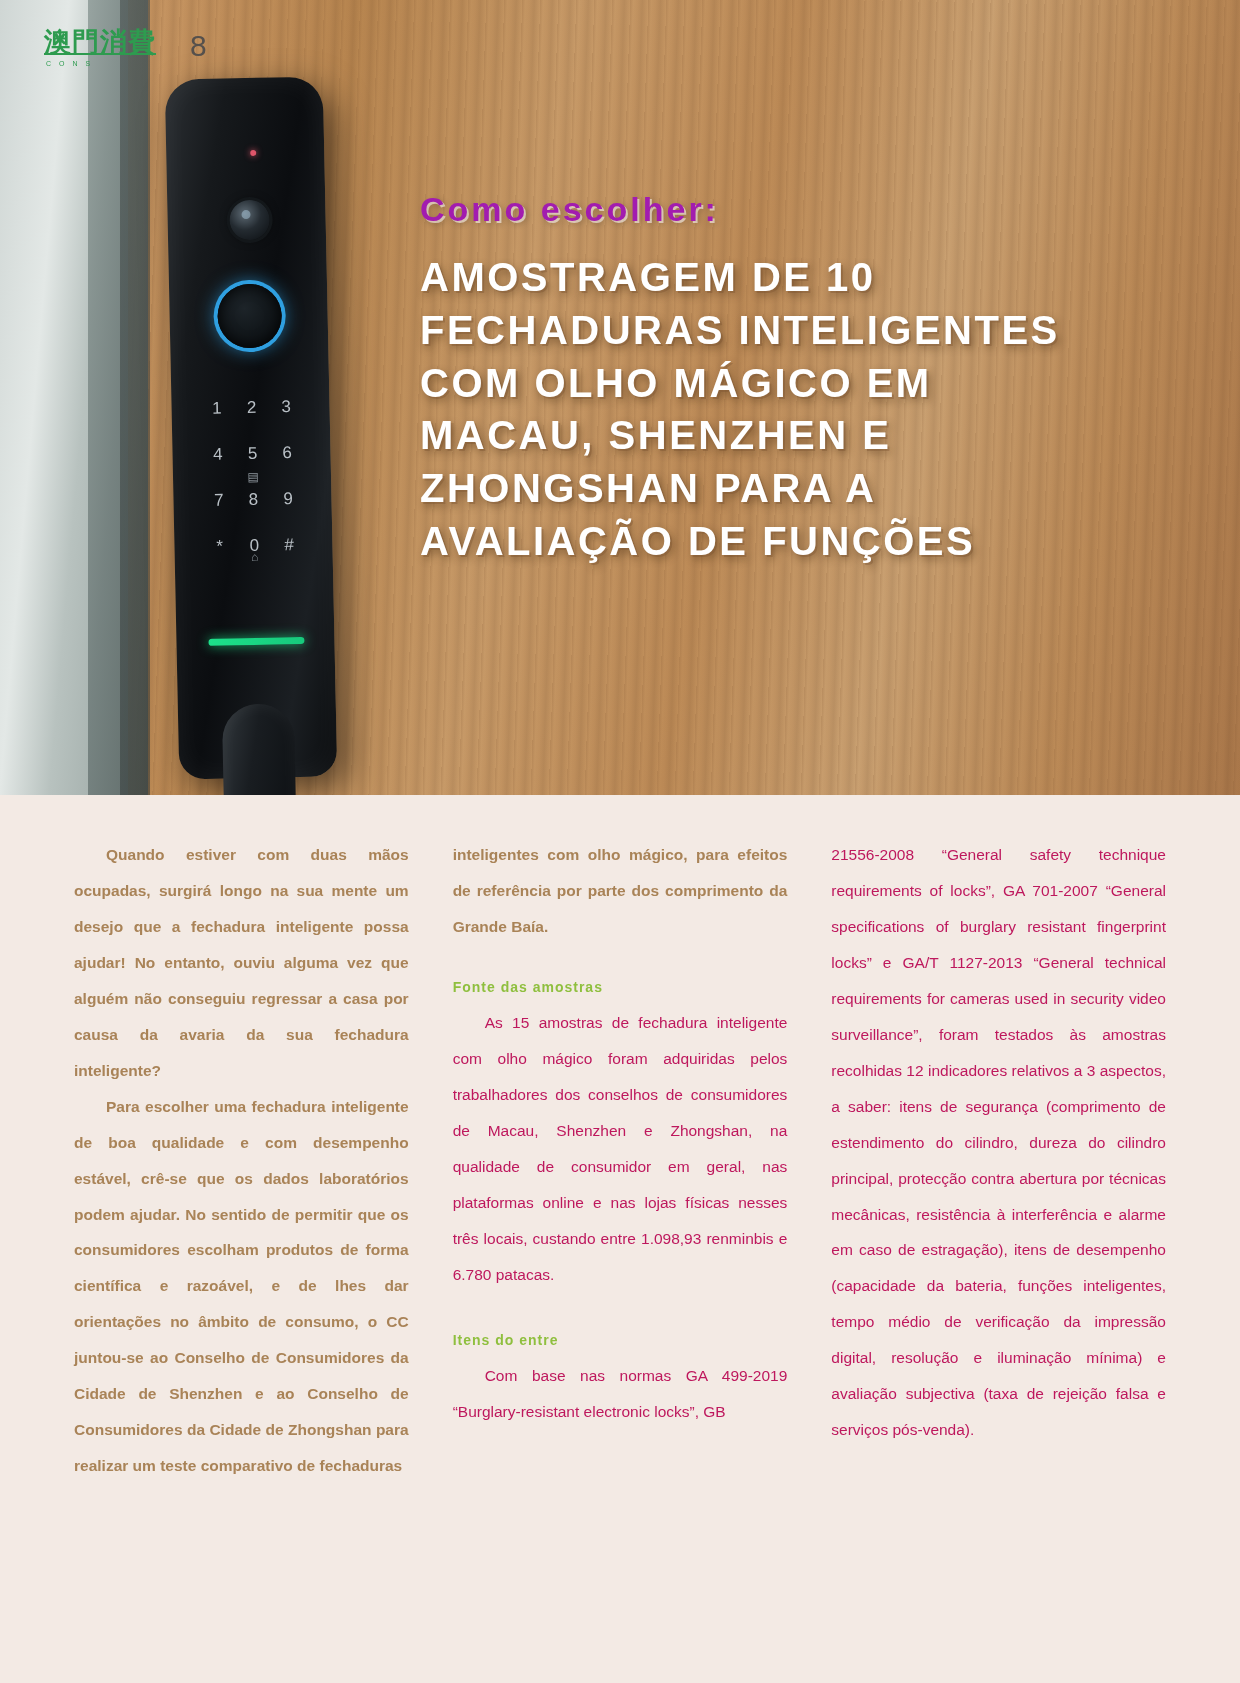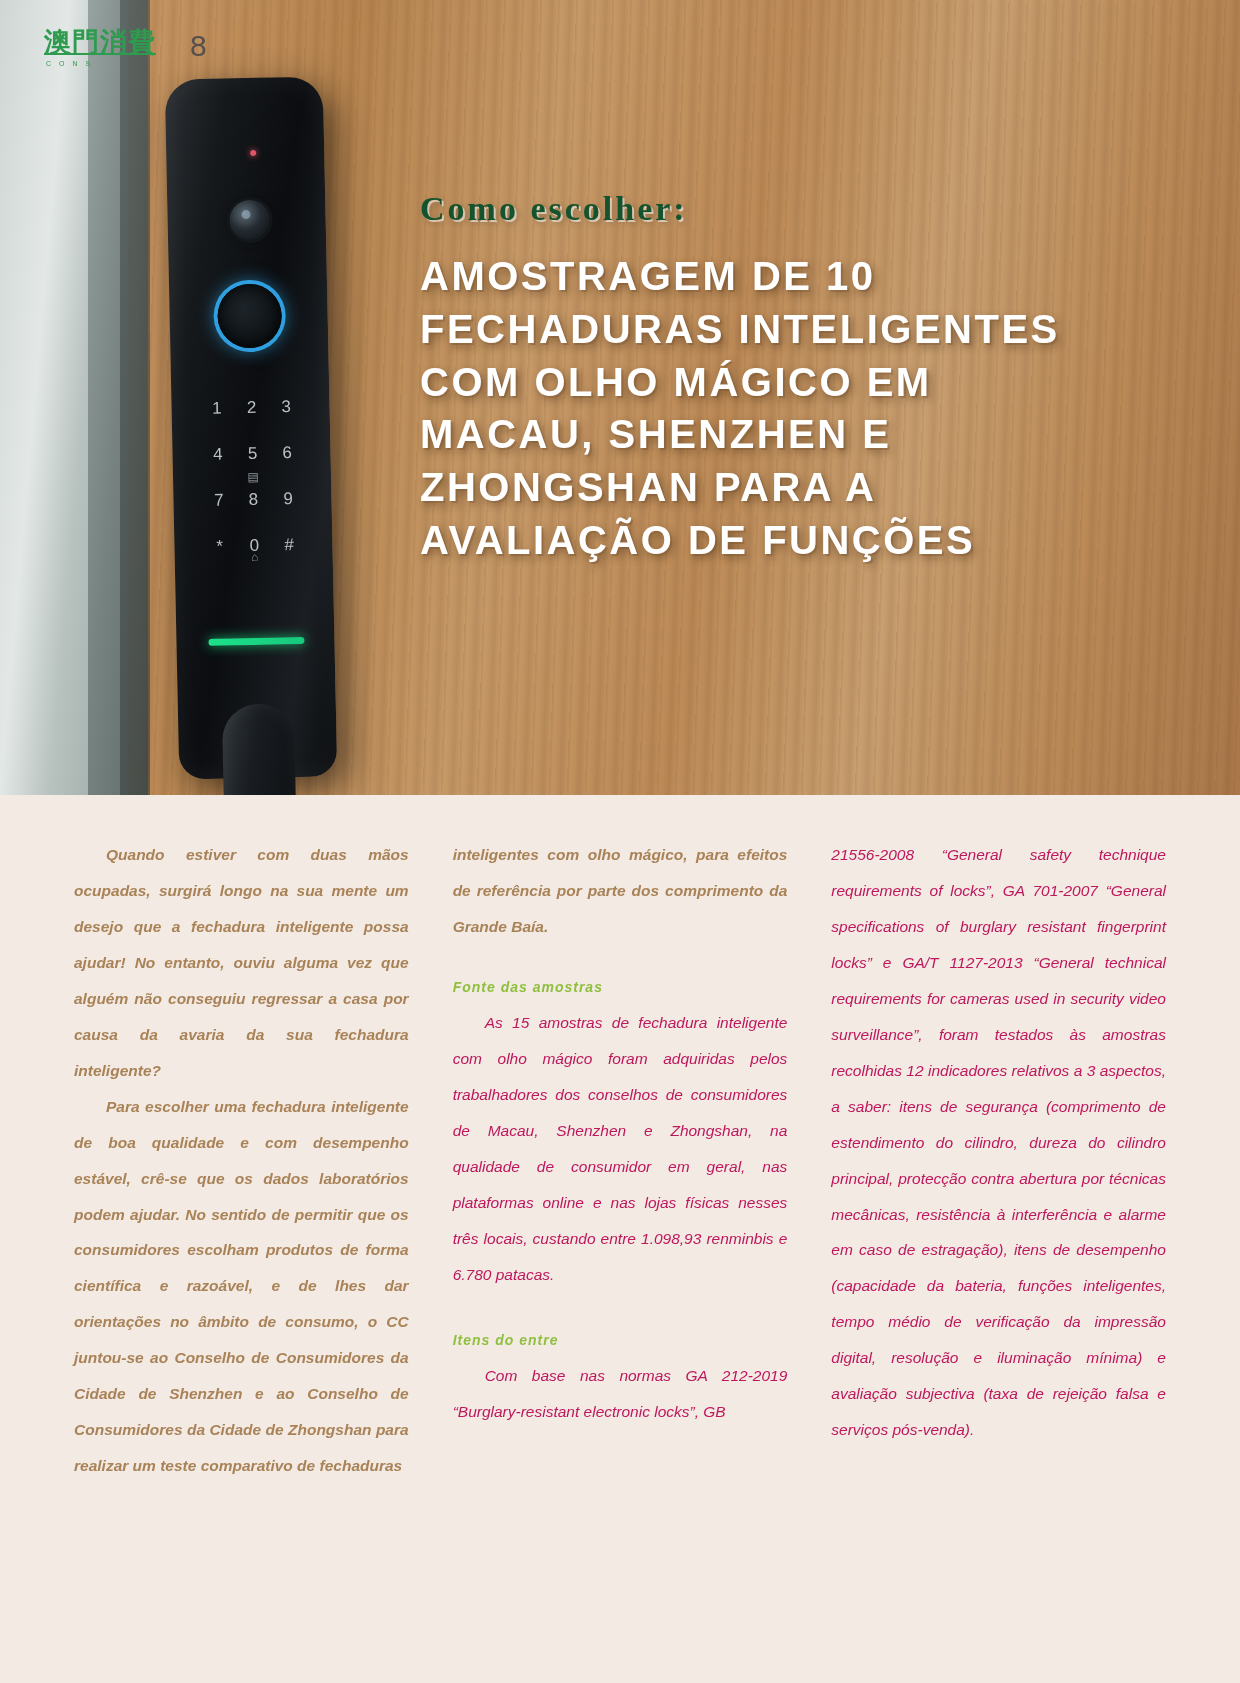--- a/index.html
+++ b/index.html
@@ -125,44 +125,43 @@
   }
   .page-num {
     font-size:30px; color:#55504c; font-family:"Liberation Sans", sans-serif;
   }
 
   
   .headline {
     position:absolute; left:420px; top:190px; width:700px;
   }
   .kicker {
-    font-size:34px; font-weight:bold; color:#14532d;
+    font-size:34px; font-weight:bold; color:#a21caf;
     letter-spacing:3px; margin-bottom:22px;
     text-shadow: 2px 2px 0 rgba(255,255,255,.55), 3px 3px 6px rgba(0,0,0,.25);
-    font-family:Liberation Serif, serif;
+    font-family:Liberation Sans, sans-serif;
   }
   .title {
     font-size:40px; font-weight:bold; color:#ffffff;
     line-height:1.32; letter-spacing:2.5px;
     text-shadow: 2px 2px 0 rgba(120,80,45,.35), 3px 4px 8px rgba(60,35,12,.45);
     font-family:"Liberation Sans", sans-serif;
   }
 
   
   .content {
     position:absolute; left:0; top:795px;
     width:1240px; height:888px;
     background:#f3eae4;
     padding: 42px 74px 0 74px;
   }
   .cols {
     display:grid;
     grid-template-columns: 1fr 1fr 1fr;
     column-gap: 44px;
-    font-style: italic;
   }
   .col { }
   p {
     margin: 0 0 0 0;
     text-align: justify;
     text-justify: inter-word;
     font-size: 15.5px;
     line-height: 2.32;
   }
   .col-1 p {
@@ -237,21 +236,21 @@
     <div class="col col-1">
       <p class="indent">Quando estiver com duas mãos ocupadas, surgirá longo na sua mente um desejo que a fechadura inteligente possa ajudar! No entanto, ouviu alguma vez que alguém não conseguiu regressar a casa por causa da avaria da sua fechadura inteligente?</p>
       <p class="indent">Para escolher uma fechadura inteligente de boa qualidade e com desempenho estável, crê-se que os dados laboratórios podem ajudar. No sentido de permitir que os consumidores escolham produtos de forma científica e razoável, e de lhes dar orientações no âmbito de consumo, o CC juntou-se ao Conselho de Consumidores da Cidade de Shenzhen e ao Conselho de Consumidores da Cidade de Zhongshan para realizar um teste comparativo de fechaduras</p>
     </div>
 
     <div class="col col-2">
       <p class="lead">inteligentes com olho mágico, para efeitos de referência por parte dos comprimento da Grande Baía.</p>
       <div class="sub-h">Fonte das amostras</div>
       <p class="indent">As 15 amostras de fechadura inteligente com olho mágico foram adquiridas pelos trabalhadores dos conselhos de consumidores de Macau, Shenzhen e Zhongshan, na qualidade de consumidor em geral, nas plataformas online e nas lojas físicas nesses três locais, custando entre 1.098,93 renminbis e 6.780 patacas.</p>
       <div class="sub-h tight">Itens do entre</div>
-      <p class="indent">Com base nas normas GA 212-2019 “Burglary-resistant electronic locks”, GB</p>
+      <p class="indent">Com base nas normas GA 499-2019 “Burglary-resistant electronic locks”, GB</p>
     </div>
 
     <div class="col col-3">
       <p>21556-2008 “General safety technique requirements of locks”, GA 701-2007 “General specifications of burglary resistant fingerprint locks” e GA/T 1127-2013 “General technical requirements for cameras used in security video surveillance”, foram testados às amostras recolhidas 12 indicadores relativos a 3 aspectos, a saber: itens de segurança (comprimento de estendimento do cilindro, dureza do cilindro principal, protecção contra abertura por técnicas mecânicas, resistência à interferência e alarme em caso de estragação), itens de desempenho (capacidade da bateria, funções inteligentes, tempo médio de verificação da impressão digital, resolução e iluminação mínima) e avaliação subjectiva (taxa de rejeição falsa e serviços pós-venda).</p>
     </div>
 
   </div>
 </div>
 
 </body></html>

